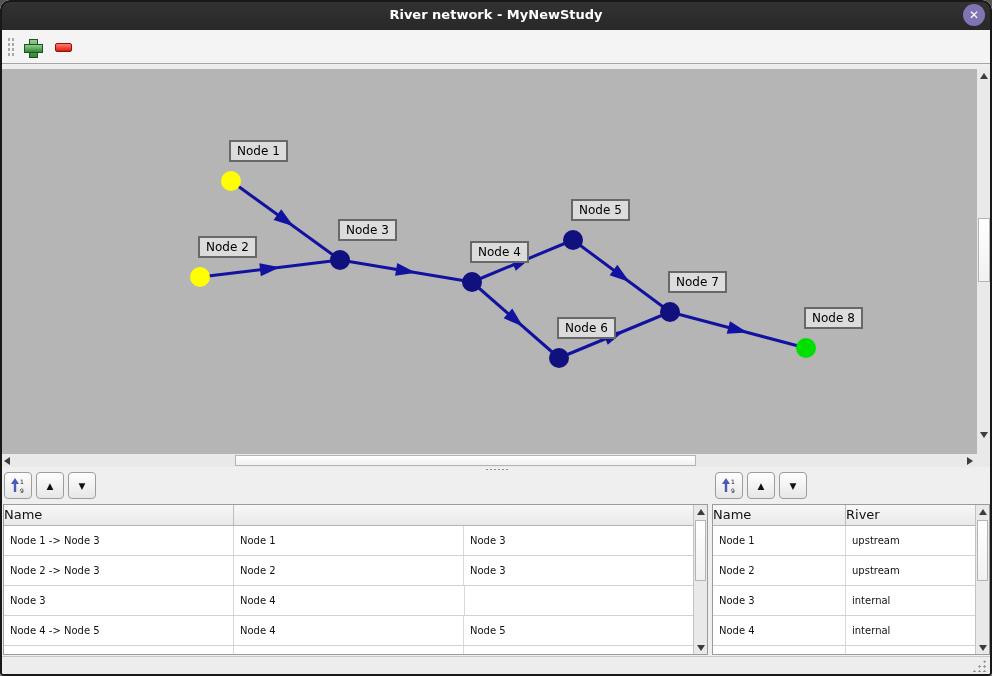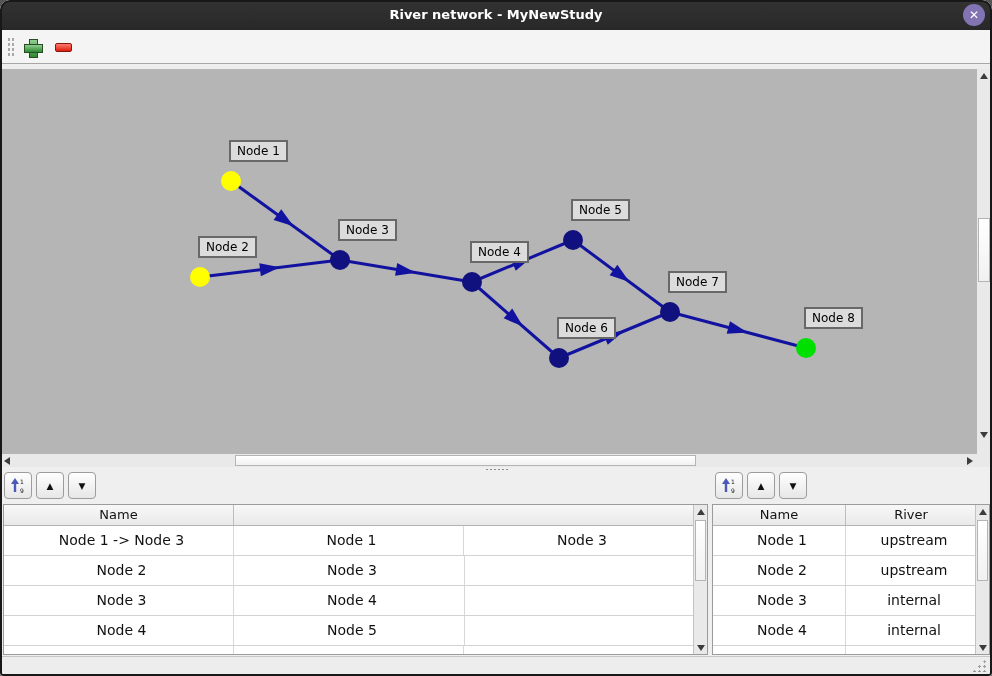--- a/index.html
+++ b/index.html
@@ -60,23 +60,23 @@
   .split-grip { position:absolute; left:485px; top:468px; width:24px; height:3px;
             background-image:radial-gradient(#8d8d8d 0.9px, transparent 1px); background-size:4px 3px; }
 
   .mini-btn { position:absolute; top:472px; width:28px; height:27px; border:1px solid #9c9c9c;
             border-radius:4px; background:linear-gradient(#fefefe,#e7e7e7);
             display:flex; align-items:center; justify-content:center; font-size:9px; color:#111; }
 
   
   .table { position:absolute; top:504px; background:#ffffff; border:1px solid #9b9b9b; overflow:hidden; height:151px; }
   .thead { display:flex; height:21px; background:linear-gradient(#f8f8f8,#e9e9e9); border-bottom:1px solid #b3b3b3; }
-  .th { font-size:13px; color:#111; text-align:center; line-height:20px; border-right:1px solid #bdbdbd; overflow:hidden; }
+  .th { font-size:13px; color:#111; text-align:left; line-height:20px; border-right:1px solid #bdbdbd; overflow:hidden; }
   .trow { display:flex; height:30px; border-bottom:1px solid #d2d2d2; background:#fff; }
-  .td { font-size:14px; color:#111; line-height:29px; padding-left:6px; border-right:1px solid #d8d8d8; overflow:hidden; white-space:nowrap;text-align:center; }
+  .td { font-size:10px; color:#111; line-height:29px; padding-left:6px; border-right:1px solid #d8d8d8; overflow:hidden; white-space:nowrap; }
   .tsb { position:absolute; right:0; top:0; width:14px; height:100%; background:#e9e9e9; border-left:1px solid #c3c3c3; }
 
   .status-bar { position:absolute; left:0; top:656px; width:992px; height:20px; background:#ededed; border-top:1px solid #c6c6c6; }
   .resize-grip { position:absolute; right:6px; bottom:4px; width:14px; height:13px;
             background-image:radial-gradient(#9a9a9a 1px, transparent 1.2px); background-size:5px 5px;
             clip-path:polygon(100% 0, 100% 100%, 0 100%); }
 </style>
 </head>
 <body>
 
@@ -185,28 +185,30 @@
       <div class="thead">
         <div class="th" style="width: 230px;">Name</div>
         <div class="th" style="width: 231px; margin-top: 20px;">Node2</div>
       </div>
     <div class="trow">
         <div class="td" style="width: 230px;">Node 1 -&gt; Node 3</div>
         <div class="td" style="width: 230px;">Node 1</div>
         <div class="td" style="width: 231px;">Node 3</div>
       </div>
       <div class="trow">
+        <div class="td" style="width: 230px;">Node 2 -&gt; Node 3</div>
         <div class="td" style="width: 230px;">Node 2</div>
         <div class="td" style="width: 231px;">Node 3</div>
       </div>
       <div class="trow">
         <div class="td" style="width: 230px;">Node 3</div>
         <div class="td" style="width: 231px;">Node 4</div>
       </div>
       <div class="trow">
+        <div class="td" style="width: 230px;">Node 4 -&gt; Node 5</div>
         <div class="td" style="width: 230px;">Node 4</div>
         <div class="td" style="width: 231px;">Node 5</div>
       </div>
       <div class="trow">
         <div class="td" style="width: 230px;"></div>
         <div class="td" style="width: 230px;"></div>
         <div class="td" style="width: 231px;"></div>
       </div>
       <div class="tsb">
       <div class="sb-btn" style="left:0;top:0;width:13px;height:13px;">

